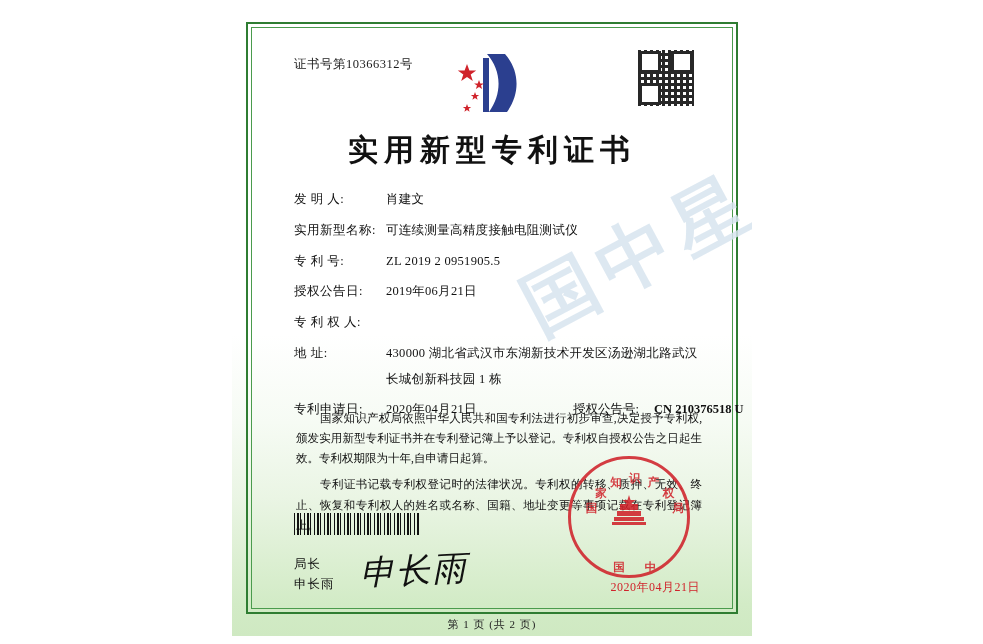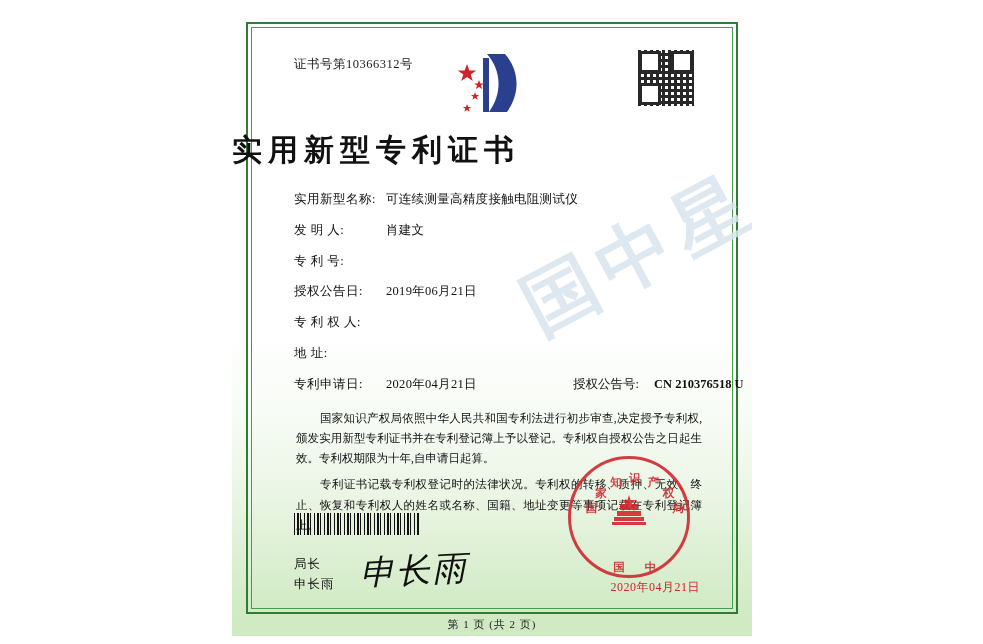--- a/index.html
+++ b/index.html
@@ -124,21 +124,21 @@
     transform: translateX(-50%);
     width: 130px;
     height: 72px;
   }
 
   .title {
     position: absolute;
     left: 0;
     right: 0;
     top: 122px;
-    text-align: left;
+    text-align: center;
     font-family: "Liberation Serif", serif;
     font-size: 30px;
     font-weight: bold;
     letter-spacing: 6px;
     color: #111;
   }
 
   
   .fields {
     position: absolute;
@@ -318,39 +318,44 @@
           <polygon points="48,44 49.1,46.9 52.2,46.9 49.7,48.8 50.6,51.8 48,50 45.4,51.8 46.3,48.8 43.8,46.9 46.9,46.9"></polygon>
           <polygon points="40,56 41.1,58.9 44.2,58.9 41.7,60.8 42.6,63.8 40,62 37.4,63.8 38.3,60.8 35.8,58.9 38.9,58.9"></polygon>
         </g>
       </svg>
     </div>
 
     <div class="title">实用新型专利证书</div>
 
     <div class="fields">
       <div class="frow">
+        <div class="flabel">发 明 人:</div>
+        <div class="fvalue">肖建文</div>
+      </div>
+      <div class="frow">
         <div class="flabel">实用新型名称:</div>
         <div class="fvalue">可连续测量高精度接触电阻测试仪</div>
       </div>
       <div class="frow">
-        <div class="flabel">发 明 人:</div>
-        <div class="fvalue">肖建文</div>
-      </div>
-      <div class="frow">
         <div class="flabel">专 利 号:</div>
+        <div class="fvalue">ZL 2019 2 0951905.5</div>
       </div>
       <div class="frow">
         <div class="flabel">授权公告日:</div>
         <div class="fvalue">2019年06月21日</div>
       </div>
       <div class="frow">
         <div class="flabel">专 利 权 人:</div>
       </div>
       <div class="frow">
         <div class="flabel">地 址:</div>
+        <div class="fvalue faddr">
+          <span>430000  湖北省武汉市东湖新技术开发区汤逊湖北路武汉</span>
+          <span class="line2">长城创新科技园 1 栋</span>
+        </div>
       </div>
       <div class="frow inline-two">
         <div class="flabel">专利申请日:</div>
         <div class="fvalue">2020年04月21日</div>
         <div class="flabel2">授权公告号:</div>
         <div class="fvalue2">CN 210376518 U</div>
       </div>
     </div>
 
     <div class="paras">

